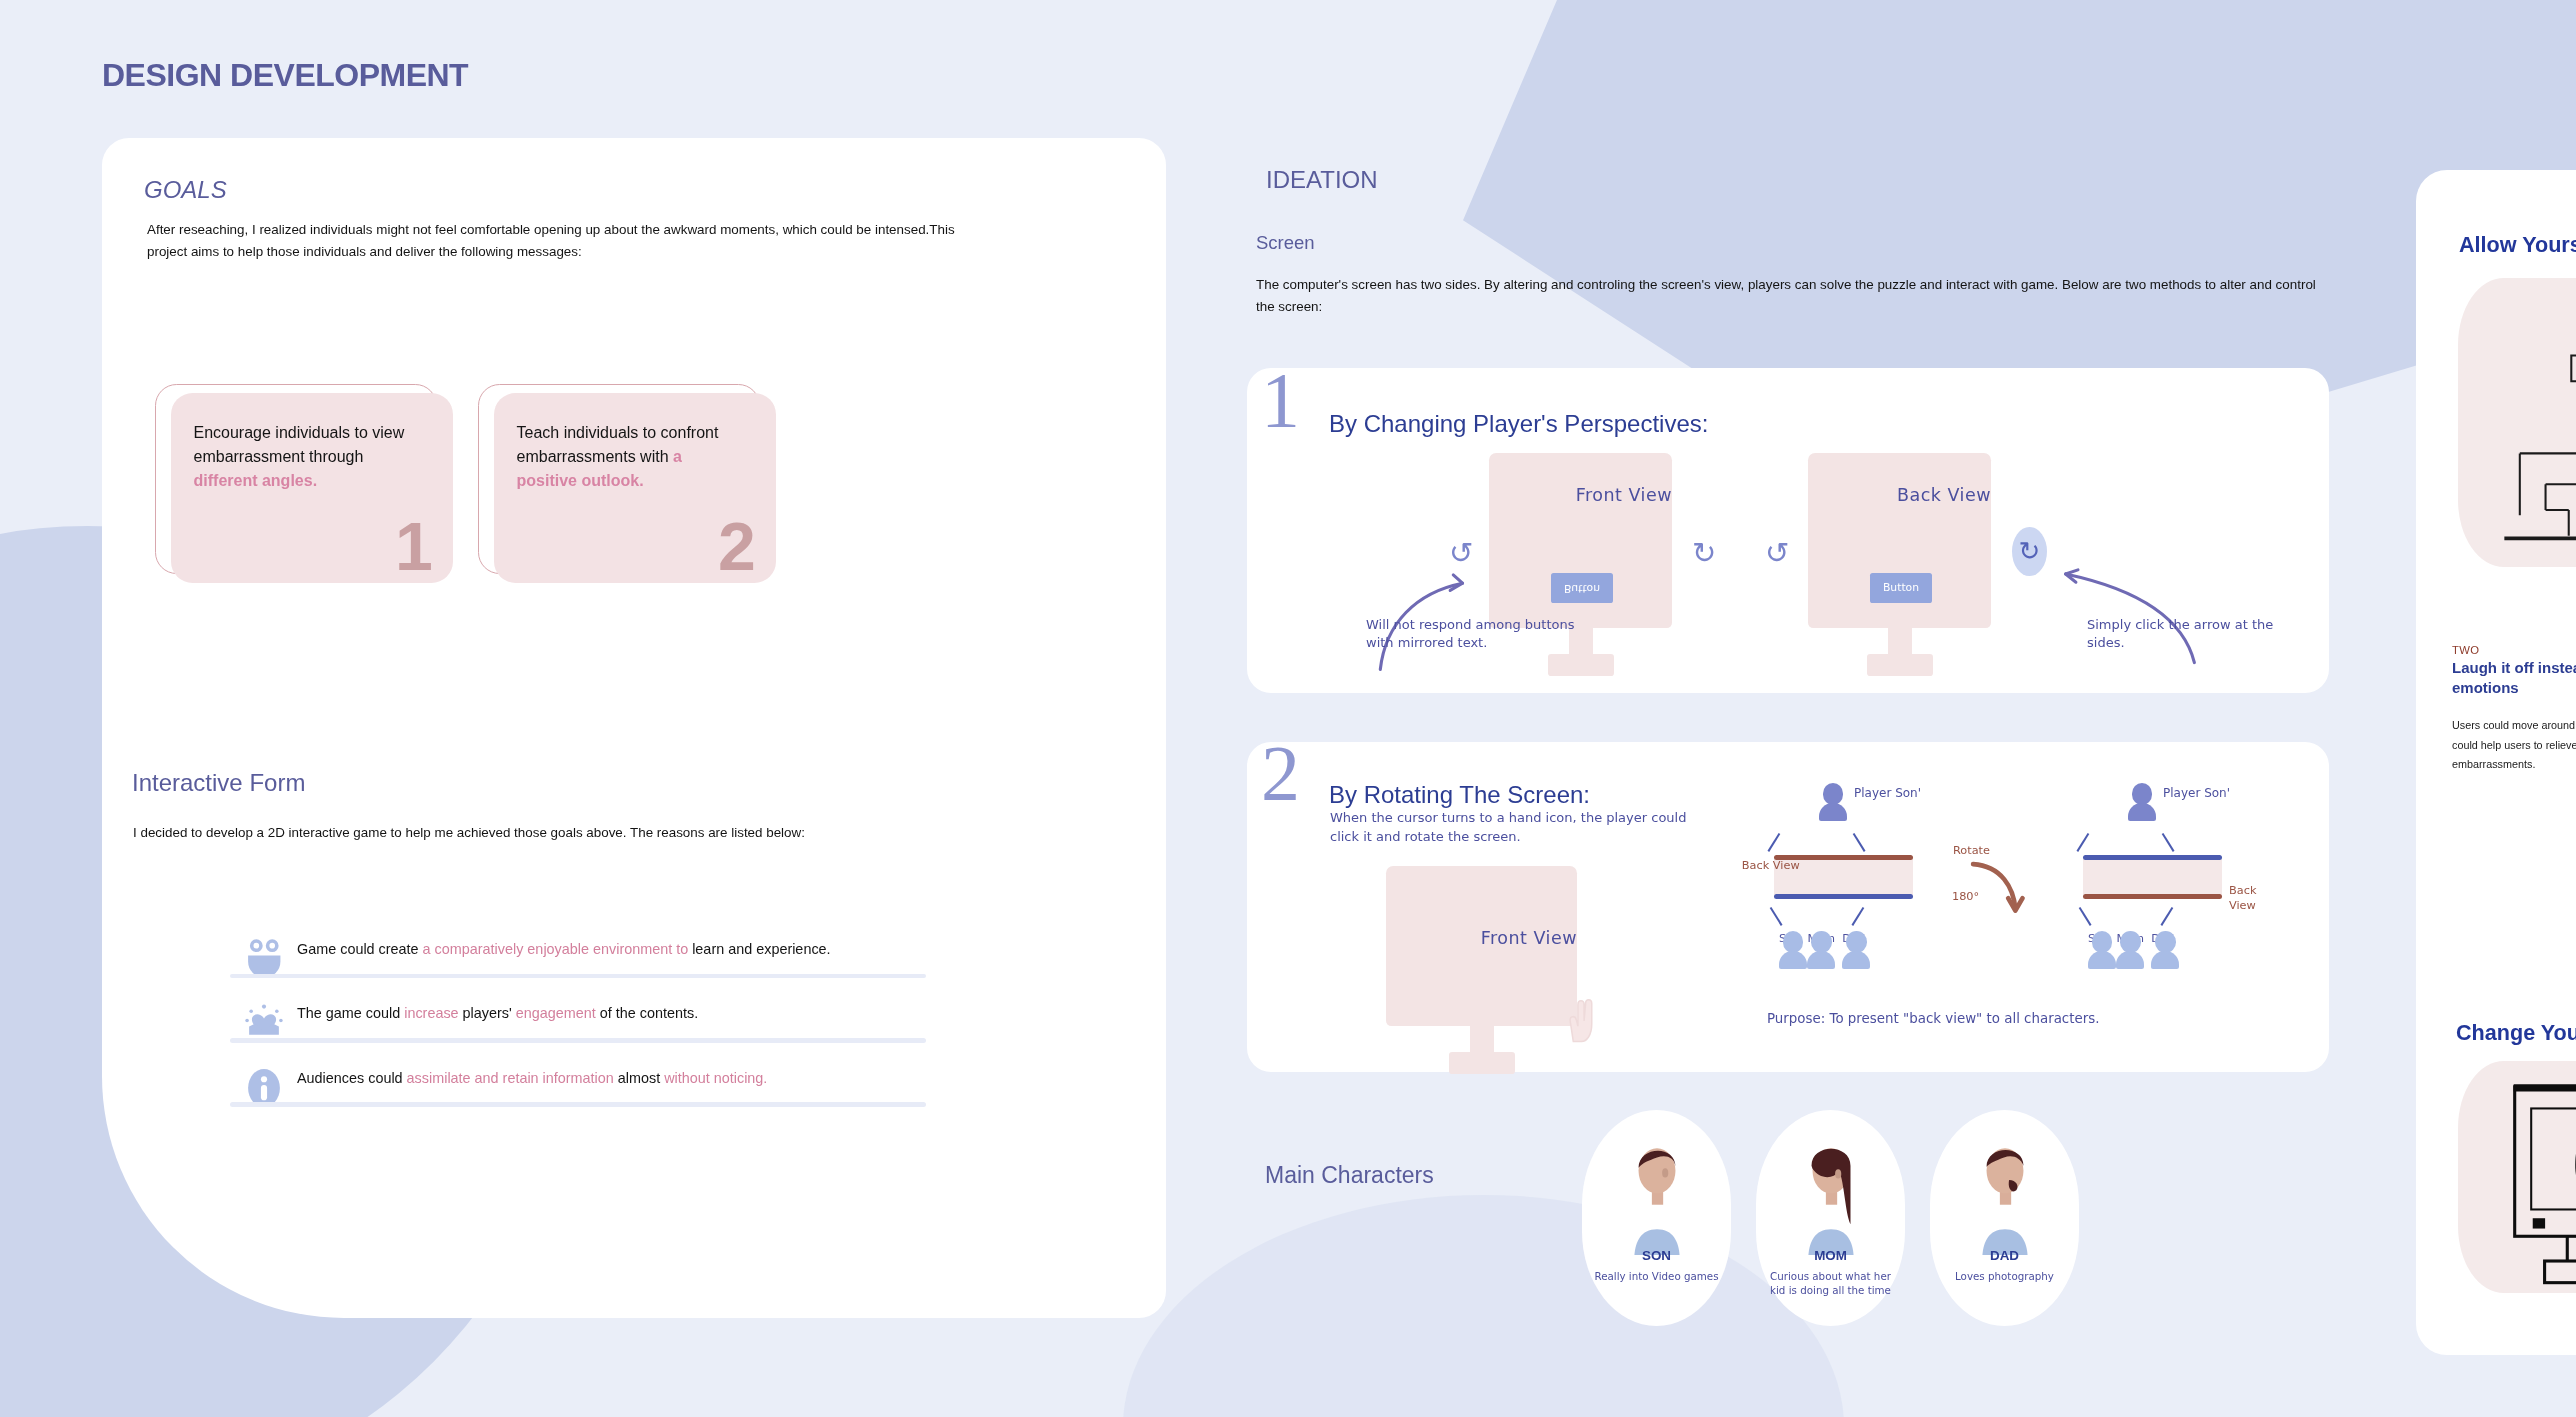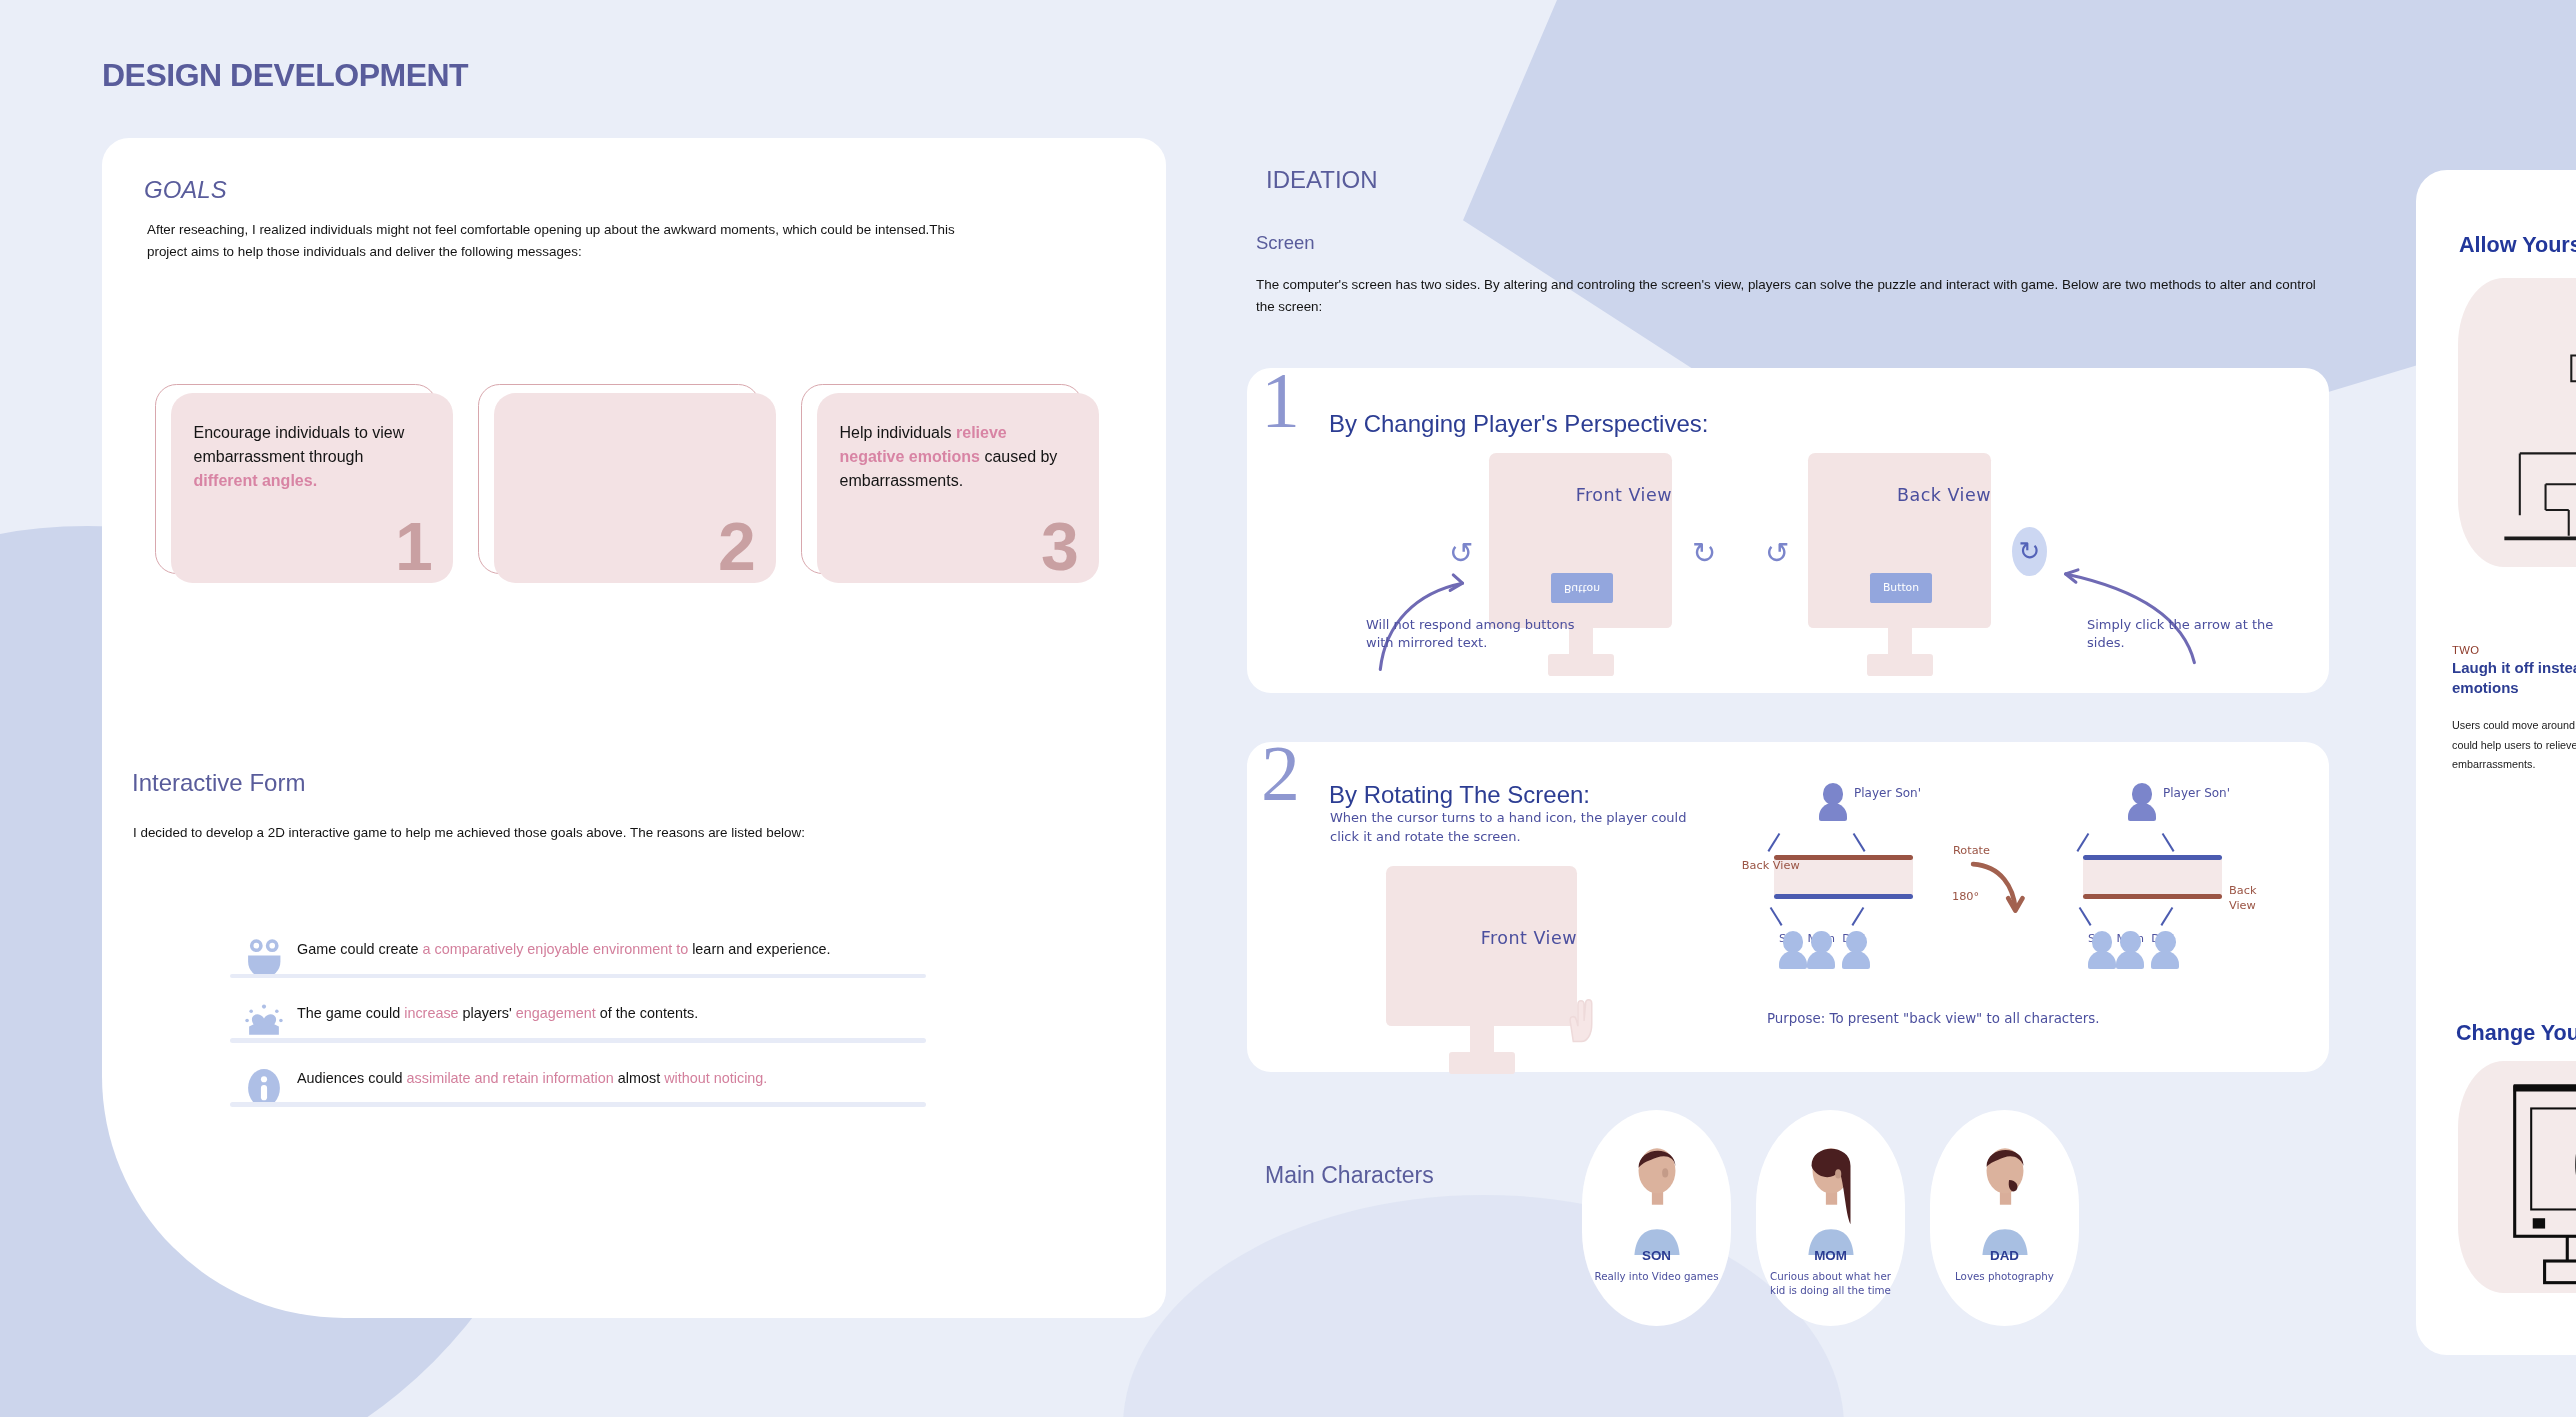--- a/index.html
+++ b/index.html
@@ -259,28 +259,22 @@
   <div class="goal-card-wrap">
     <div class="goal-outline"></div>
     <div class="goal-card">
       <div class="goal-text"><span>Encourage individuals to view embarrassment through </span><span class="hl">different angles.</span><span></span></div>
       <div class="goal-num">1</div>
     </div>
   </div>
   <div class="goal-card-wrap">
     <div class="goal-outline"></div>
     <div class="goal-card">
+      <div class="goal-text"><span>Teach individuals to confront embarrassments with </span><span class="hl">a positive outlook.</span><span></span></div>
       <div class="goal-num">2</div>
-    </div>
-  </div>
-  <div class="goal-card-wrap">
-    <div class="goal-outline"></div>
-    <div class="goal-card">
-      <div class="goal-text"><span>Help individuals </span><span class="hl">relieve negative emotions</span><span> caused by embarrassments.</span></div>
-      <div class="goal-num">3</div>
     </div>
   </div>
 </div>
 
 <div class="sec-head iform-head">Interactive Form</div>
 <div class="sec-body iform-body">I decided to develop a 2D interactive game to help me achieved those goals above. The reasons are listed below:</div>
 
 <div class="iform-list">
 
   <div class="iform-item">

